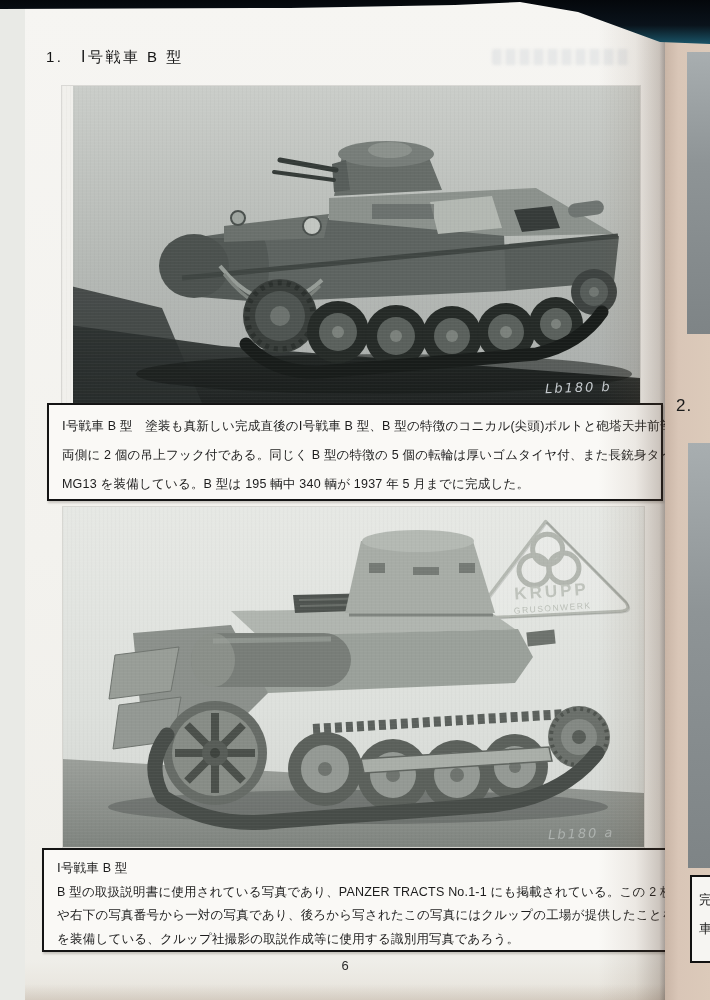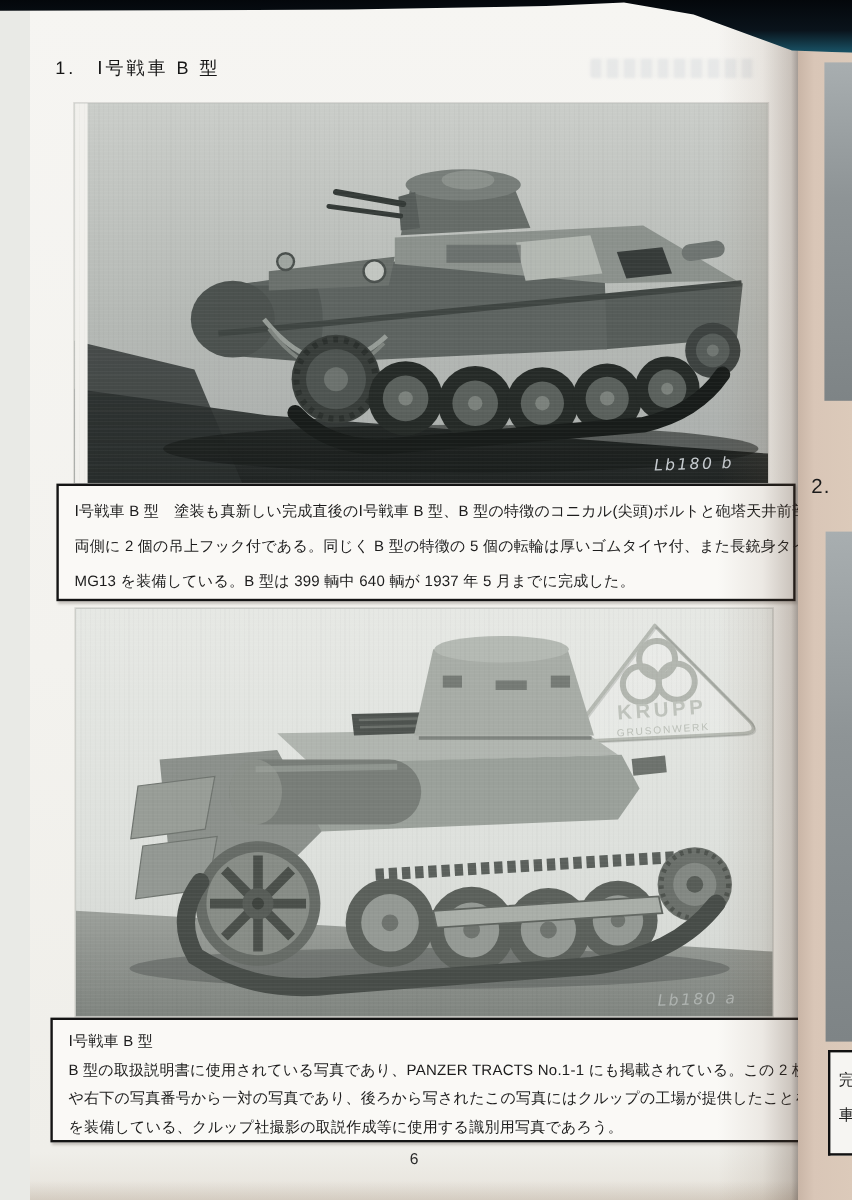--- a/index.html
+++ b/index.html
@@ -174,21 +174,21 @@
         <path d="M184,258 Q212,288 258,286 L474,268 Q518,258 540,226" fill="none" stroke="#181c1a" stroke-width="13" stroke-linecap="round"></path>
       </g>
     </svg>
     <div class="print-margin"></div>
     <div id="label-top" class="photo-label">Lb180 b</div>
   </div>
 
   <div id="caption-top" class="caption-box">
     <p class="jp">Ⅰ号戦車 B 型　塗装も真新しい完成直後のⅠ号戦車 B 型、B 型の特徴のコニカル(尖頭)ボルトと砲塔天井前部</p>
     <p class="jp">両側に 2 個の吊上フック付である。同じく B 型の特徴の 5 個の転輪は厚いゴムタイヤ付、また長銃身タイプの</p>
-    <p class="jp">MG13 を装備している。B 型は 399 輌中 640 輌が 1937 年 5 月までに完成した。</p>
+    <p class="jp">MG13 を装備している。B 型は 195 輌中 340 輌が 1937 年 5 月までに完成した。</p>
   </div>
 
   <div id="photo-bottom" class="photo photo-grain">
     <svg width="581" height="340" viewBox="0 0 581 340">
       <defs>
         <linearGradient id="p2bg" x1="0" y1="0" x2="0" y2="1">
           <stop offset="0" stop-color="#e6e8e4"></stop>
             <stop offset="0.6" stop-color="#dde0dc"></stop>
             <stop offset="1" stop-color="#d2d5d1"></stop>
         </linearGradient>

